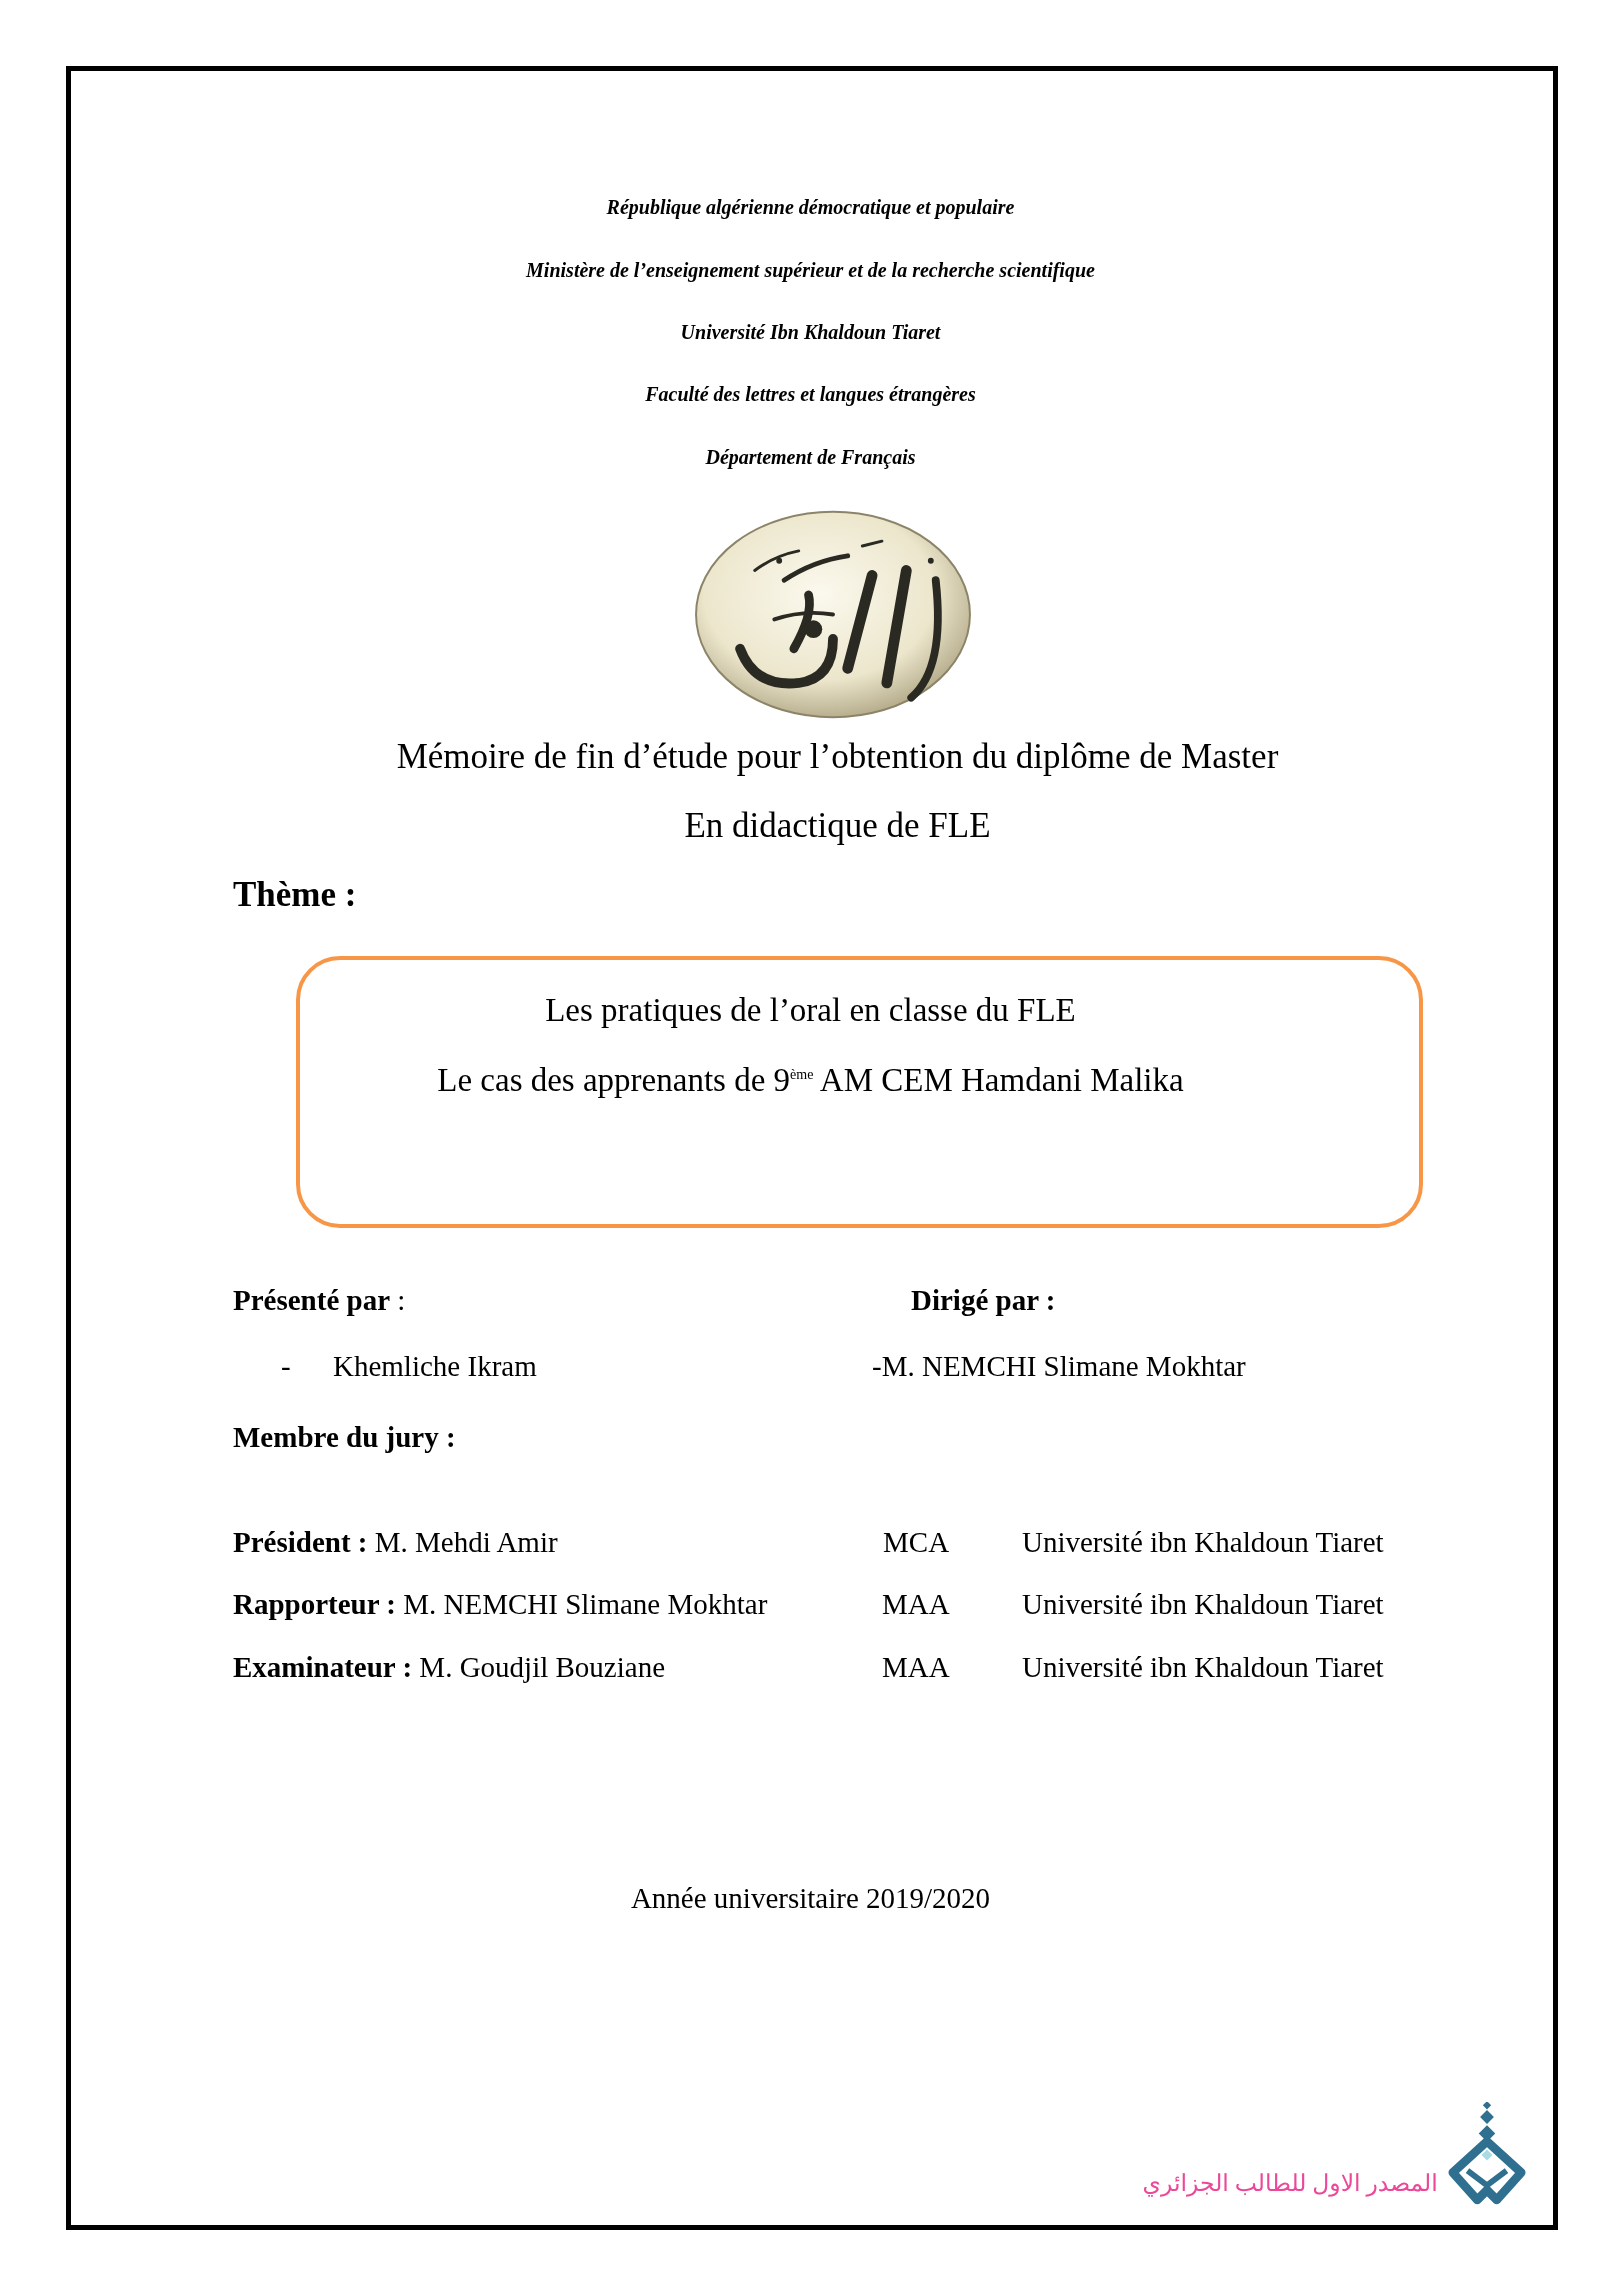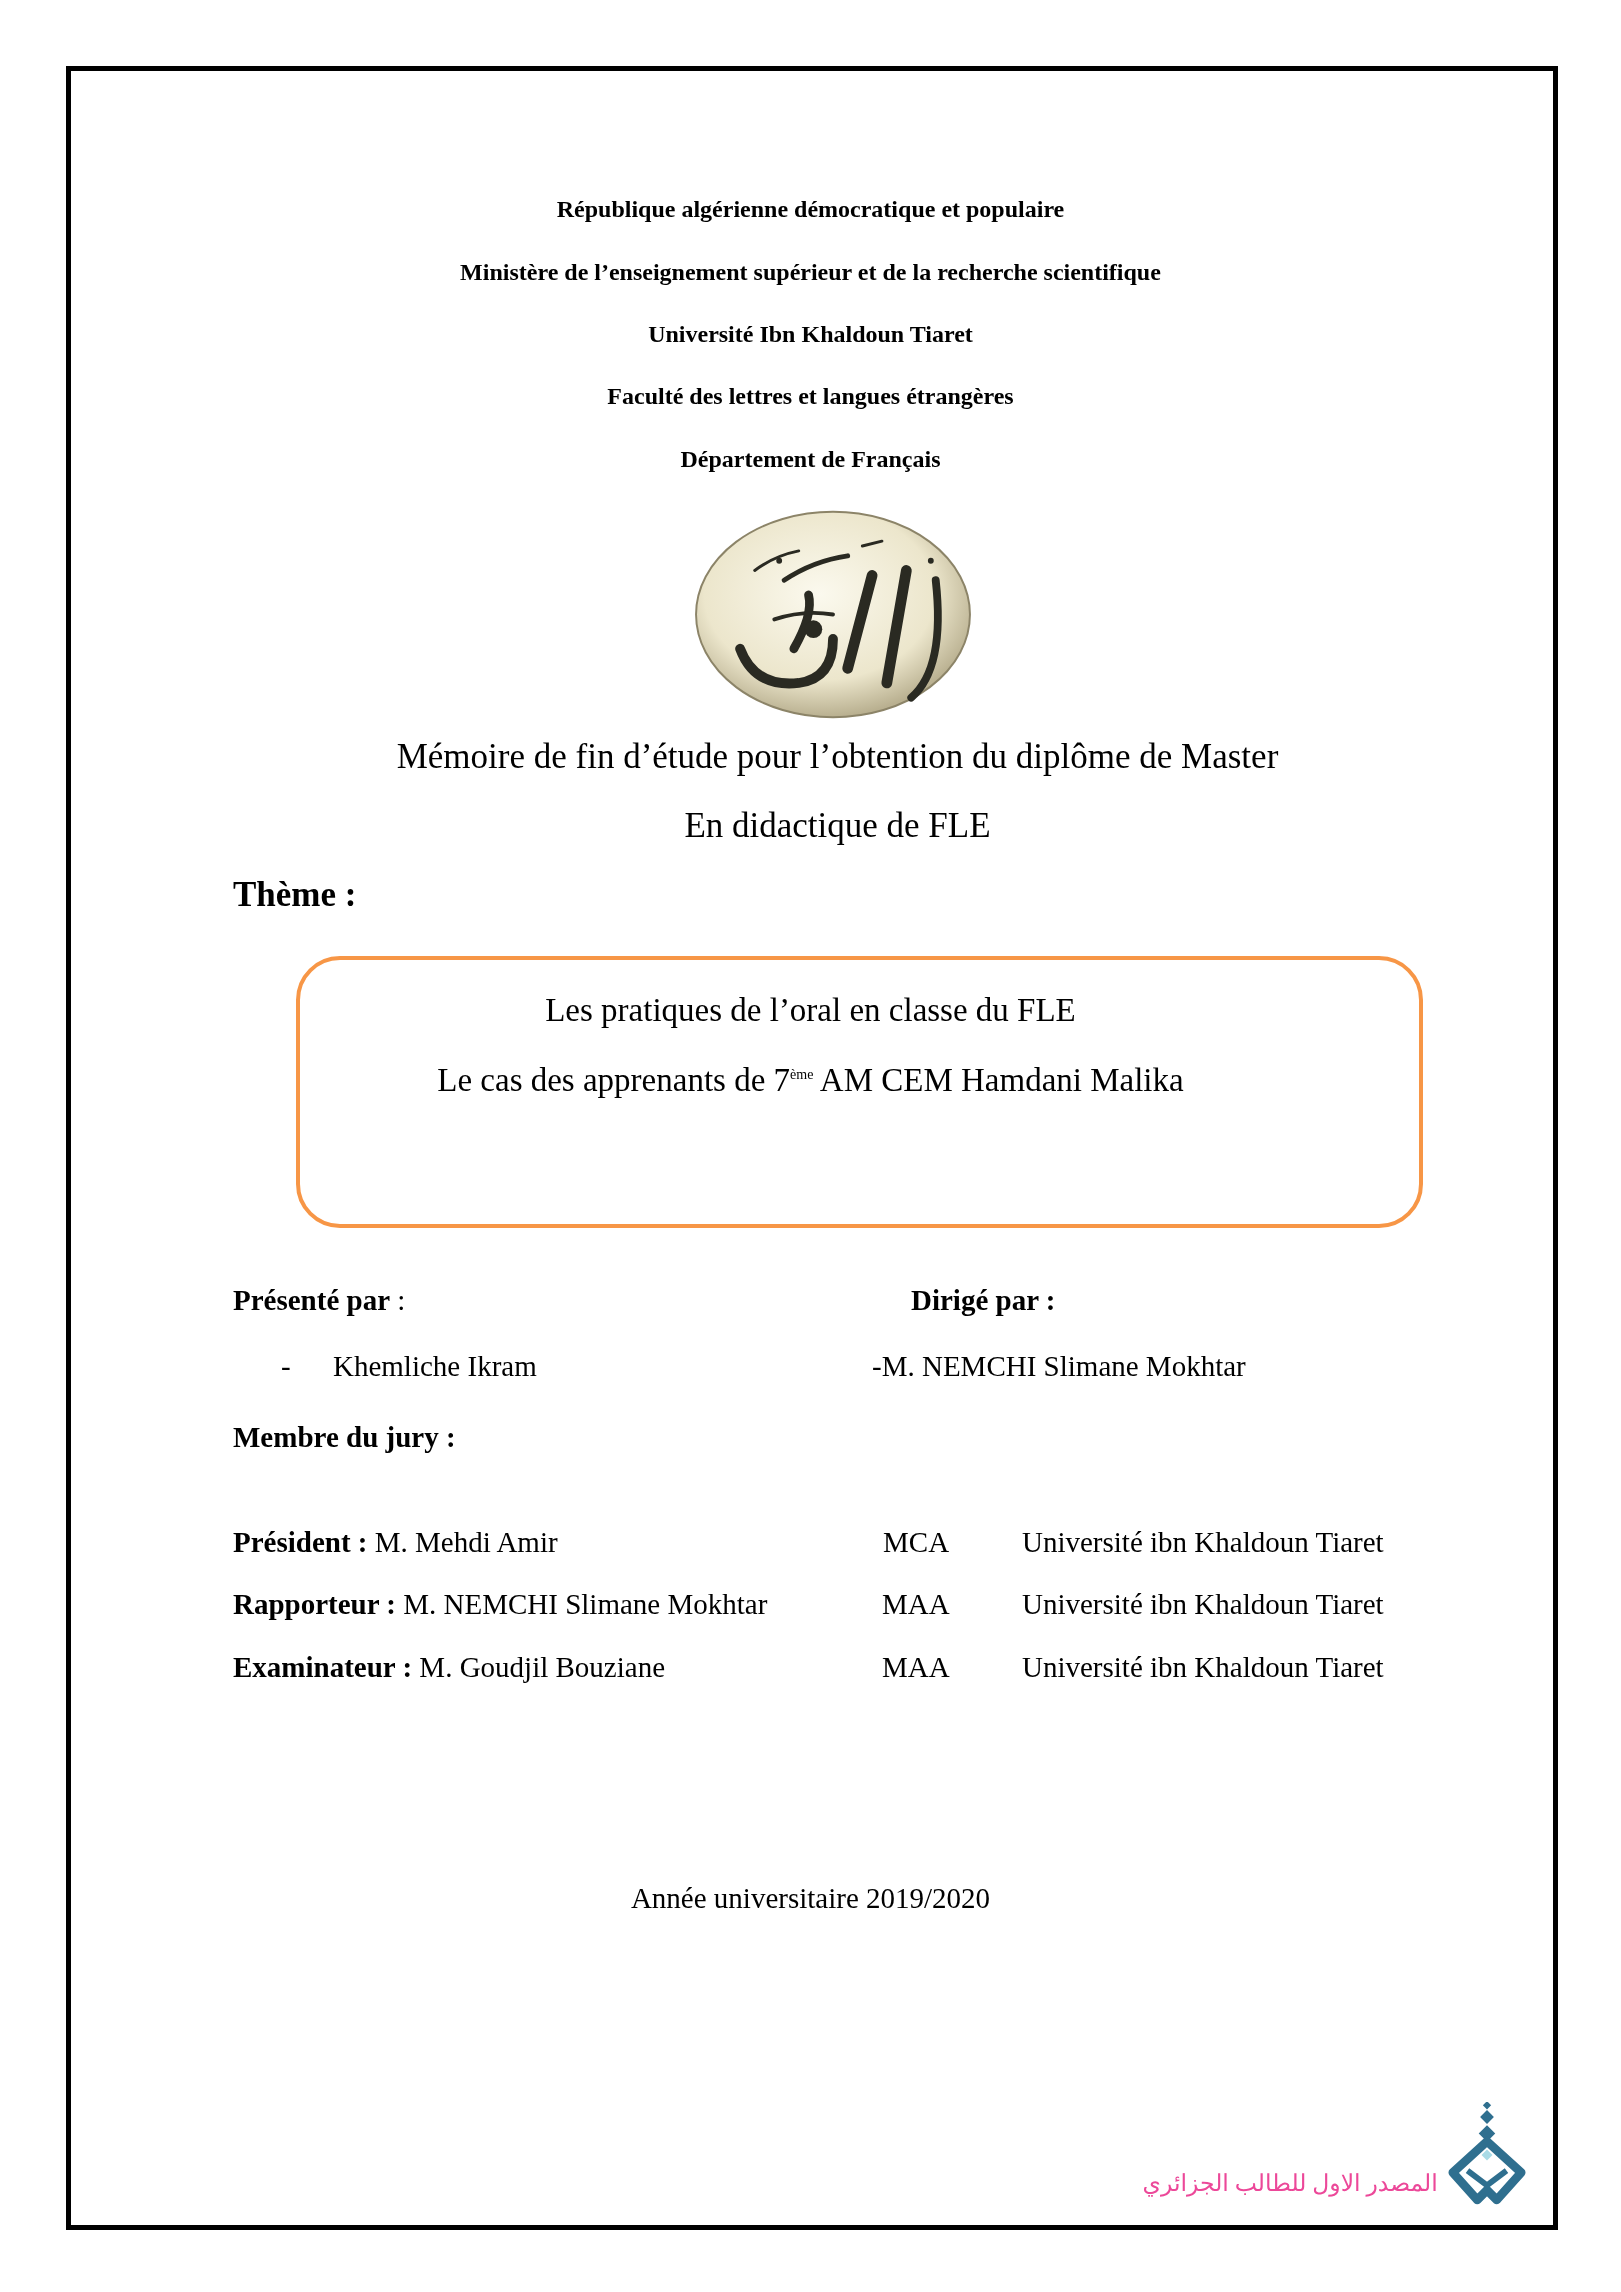--- a/index.html
+++ b/index.html
@@ -2,21 +2,21 @@
 <html><head>
 <meta charset="utf-8">
 <style>
   html, body { margin:0; padding:0; background:#ffffff; }
   body { width:1621px; height:2293px; position:relative; overflow:hidden;
          font-family:"Liberation Serif","DejaVu Serif",serif; color:#000; }
   .frame { position:absolute; left:66px; top:66px; width:1482px; height:2154px;
            border:5.9px solid #000; box-sizing:content-box; }
   .abs { position:absolute; white-space:nowrap; }
   .center { left:0; width:1621px; text-align:center; }
-  .hdr { font-weight:bold; font-size:24px; }
+  .hdr { font-weight:bold; font-size:20px;font-style:italic; }
   .memoire { font-size:35px;padding-left:27px; }
   .theme-label { font-weight:bold; font-size:35px; left:233px; }
   .theme-box { position:absolute; left:296px; top:956px; width:1127px; height:272px;
                border:4.9px solid #f79646; border-radius:44px; box-sizing:border-box; }
   .theme-line { font-weight:normal; font-size:33px;text-align:center; }
   .theme-line sup { font-size:14px; }
   .bold { font-weight:bold; }
   .t30 { font-size:29px; }
   .logo { position:absolute; left:686px; top:502px; width:294px; height:225px; }
   .sahla { position:absolute; left:1083px; top:2102px; width:451px; height:108px; }
@@ -60,21 +60,21 @@
     </g>
   </svg>
 </div>
 
 <div class="abs center memoire" style="top:737px">Mémoire de fin d’étude pour l’obtention du diplôme de Master</div>
 <div class="abs center memoire" style="top:806px">En didactique de FLE</div>
 
 <div class="abs theme-label" style="top:875px">Thème :</div>
 <div class="theme-box"></div>
 <div class="abs center theme-line" style="top:992px">Les pratiques de l’oral en classe du FLE</div>
-<div class="abs center theme-line" style="top:1062px"><span>Le cas des apprenants de 7</span><sup>ème</sup><span> AM CEM Hamdani Malika</span></div>
+<div class="abs center theme-line" style="top:1062px"><span>Le cas des apprenants de 9</span><sup>ème</sup><span> AM CEM Hamdani Malika</span></div>
 
 <div class="abs t30" style="left:233px; top:1284px"><span class="bold">Présenté par</span><span> :</span></div>
 <div class="abs t30 bold" style="left:911px; top:1284px">Dirigé par :</div>
 <div class="abs t30" style="left:281px; top:1350px">-</div>
 <div class="abs t30" style="left:333px; top:1350px">Khemliche Ikram</div>
 <div class="abs t30" style="left:872px; top:1350px">-M. NEMCHI Slimane Mokhtar</div>
 
 <div class="abs t30 bold" style="left:233px; top:1421px">Membre du jury :</div>
 
 <div class="abs t30" style="left:233px; top:1526px"><span class="bold">Président :</span><span> M. Mehdi Amir</span></div>

